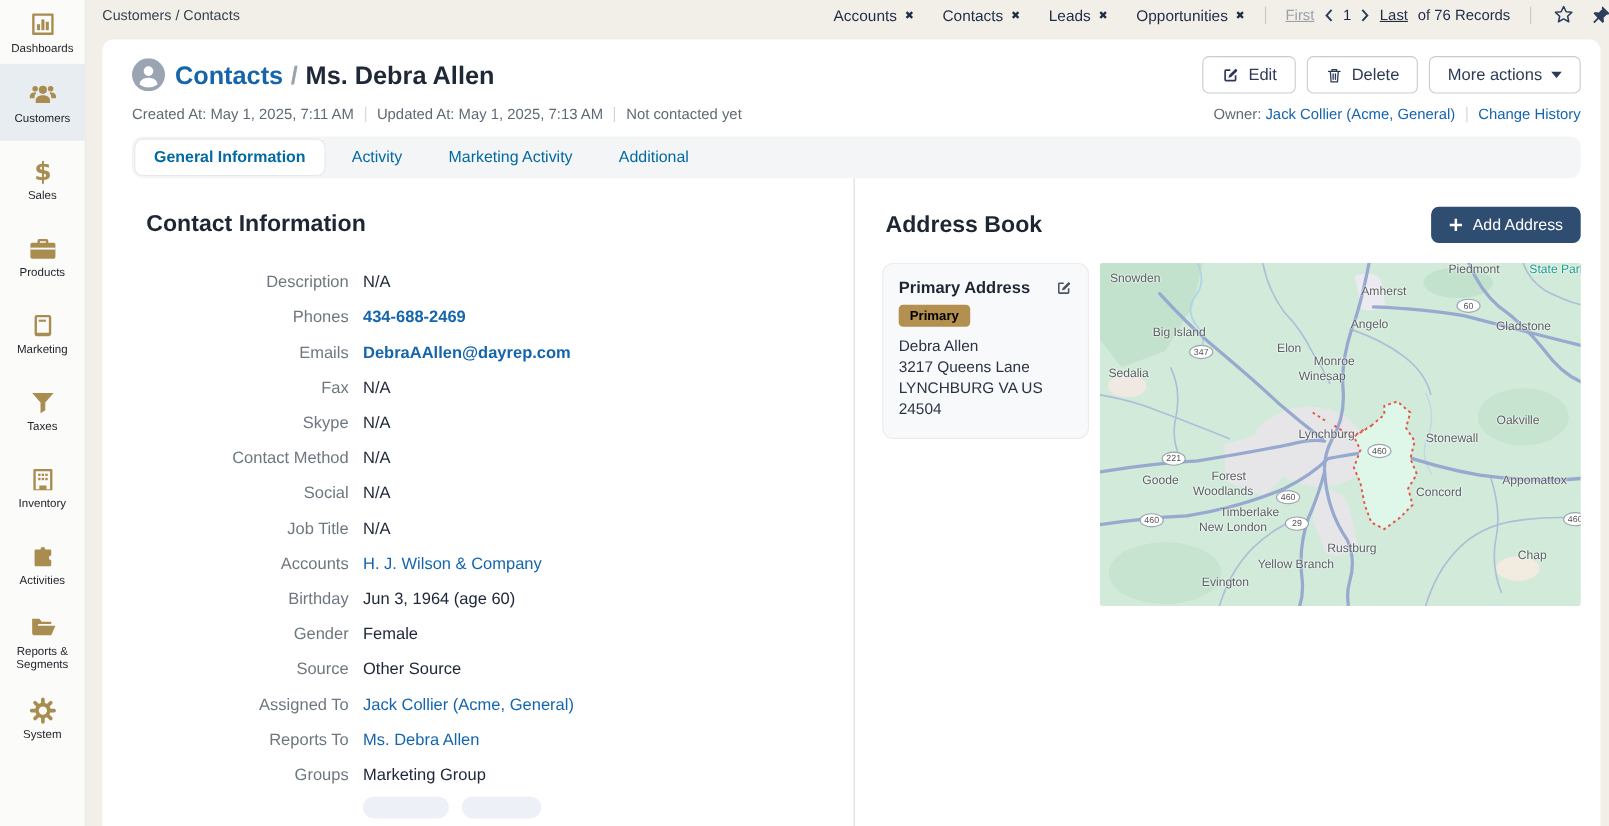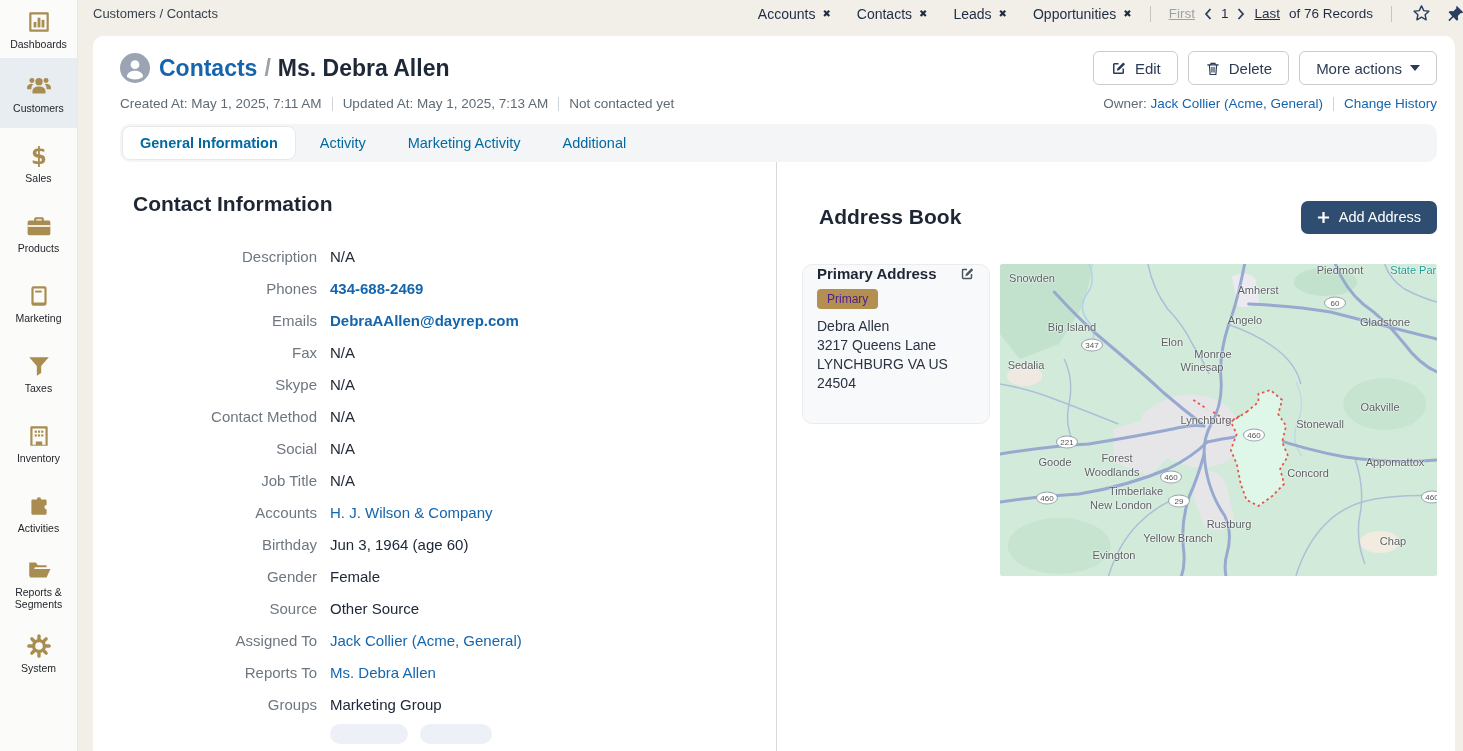--- a/index.html
+++ b/index.html
@@ -70,30 +70,30 @@
   .field-row{display:flex;align-items:center;height:32px;font-size:15px;}
   .field-label{width:197px;flex:none;text-align:right;color:#6e7780;}
   .field-value{margin-left:13px;color:#20293a;}
   .field-value.link{color:var(--link);cursor:pointer;}
   .field-value.link-bold{color:var(--link);font-weight:bold;cursor:pointer;}
   .tag-pills{display:flex;gap:12px;margin:4px 0 0 210px;}
   .pill{height:20px;background:#edf0f6;border-radius:10px;}
 
   .right-col{flex:1;min-width:0;padding-left:25px;display:flex;flex-direction:column;}
   .ab-header{display:flex;align-items:center;justify-content:space-between;margin-top:26px;flex:none;}
-  .ab-header .section-title{margin:17px;}
+  .ab-header .section-title{margin:3px;}
   .btn-primary{display:flex;align-items:center;gap:9px;background:var(--btnprimary);color:#fff;
     border:none;border-radius:7px;height:33px;padding:0 16px;font-size:14.5px;cursor:pointer;font-family:inherit;}
   .ab-row{display:flex;gap:10px;margin-top:18px;flex:none;}
   .addr-card{width:188px;flex:none;height:160px;background:#f8f9fb;border:1px solid #ececee;border-radius:10px;
-    padding:0 14px;}
+    padding:13px 14px;}
   .addr-title-row{display:flex;align-items:flex-start;justify-content:space-between;}
   .addr-title{font-size:15px;font-weight:bold;color:#1e2634;}
   .addr-edit{cursor:pointer;margin-top:1px;}
-  .badge{display:inline-block;margin-top:7px;background:var(--badge);color:#4c1d95;font-size:12px;font-weight:normal;
+  .badge{display:inline-block;margin-top:7px;background:var(--badge);color:#000000;font-size:12px;font-weight:bold;
     padding:3px 10px;border-radius:4px;}
   .addr-lines{margin-top:8px;font-size:14px;line-height:19px;color:#2a3342;}
 
   
   .map{position:relative;flex:1;height:312px;border-radius:3px;overflow:hidden;background:#d2ead9;}
   .map svg.base{position:absolute;inset:0;width:100%;height:100%;}
   .map-label{position:absolute;transform:translate(-50%,-50%);font-size:11px;color:#5b6065;white-space:nowrap;
     text-shadow:0 0 2px #fff,0 0 2px #fff;pointer-events:none;}
   .map-label.park{color:#1b9e8f;}
   .shield{position:absolute;transform:translate(-50%,-50%);width:22px;height:13px;background:#fff;
@@ -448,21 +448,21 @@
                 <span class="map-label" style="left: 117px; top: 194px;">Forest</span>
                 <span class="map-label" style="left: 112px; top: 208px;">Woodlands</span>
                 <span class="map-label" style="left: 136px; top: 227px;">Timberlake</span>
                 <span class="map-label" style="left: 121px; top: 241px;">New London</span>
                 <span class="map-label" style="left: 308px; top: 209px;">Concord</span>
                 <span class="map-label" style="left: 395px; top: 198px;">Appomattox</span>
                 <span class="map-label" style="left: 229px; top: 260px;">Rustburg</span>
                 <span class="map-label" style="left: 178px; top: 274px;">Yellow Branch</span>
                 <span class="map-label" style="left: 114px; top: 291px;">Evington</span>
                 <span class="map-label" style="left: 232px; top: 299px; margin-top: 18px;">Winfall</span>
-                <span class="map-label" style="left: 393px; top: 277px; text-align: right;">Chap</span>
+                <span class="map-label" style="left: 393px; top: 266px; text-align: right;">Chap</span>
                 <div class="shield" style="left: 335px; top: 39px;">60</div>
                 <div class="shield" style="left: 92px; top: 81px;">347</div>
                 <div class="shield" style="left: 67px; top: 178px;">221</div>
                 <div class="shield" style="left: 171px; top: 213px;">460</div>
                 <div class="shield" style="left: 47px; top: 234px;">460</div>
                 <div class="shield" style="left: 179px; top: 237px;">29</div>
                 <div class="shield" style="left: 254px; top: 171px;">460</div>
                 <div class="shield" style="left: 432px; top: 233px;">460</div>
               </div>
           </div>

